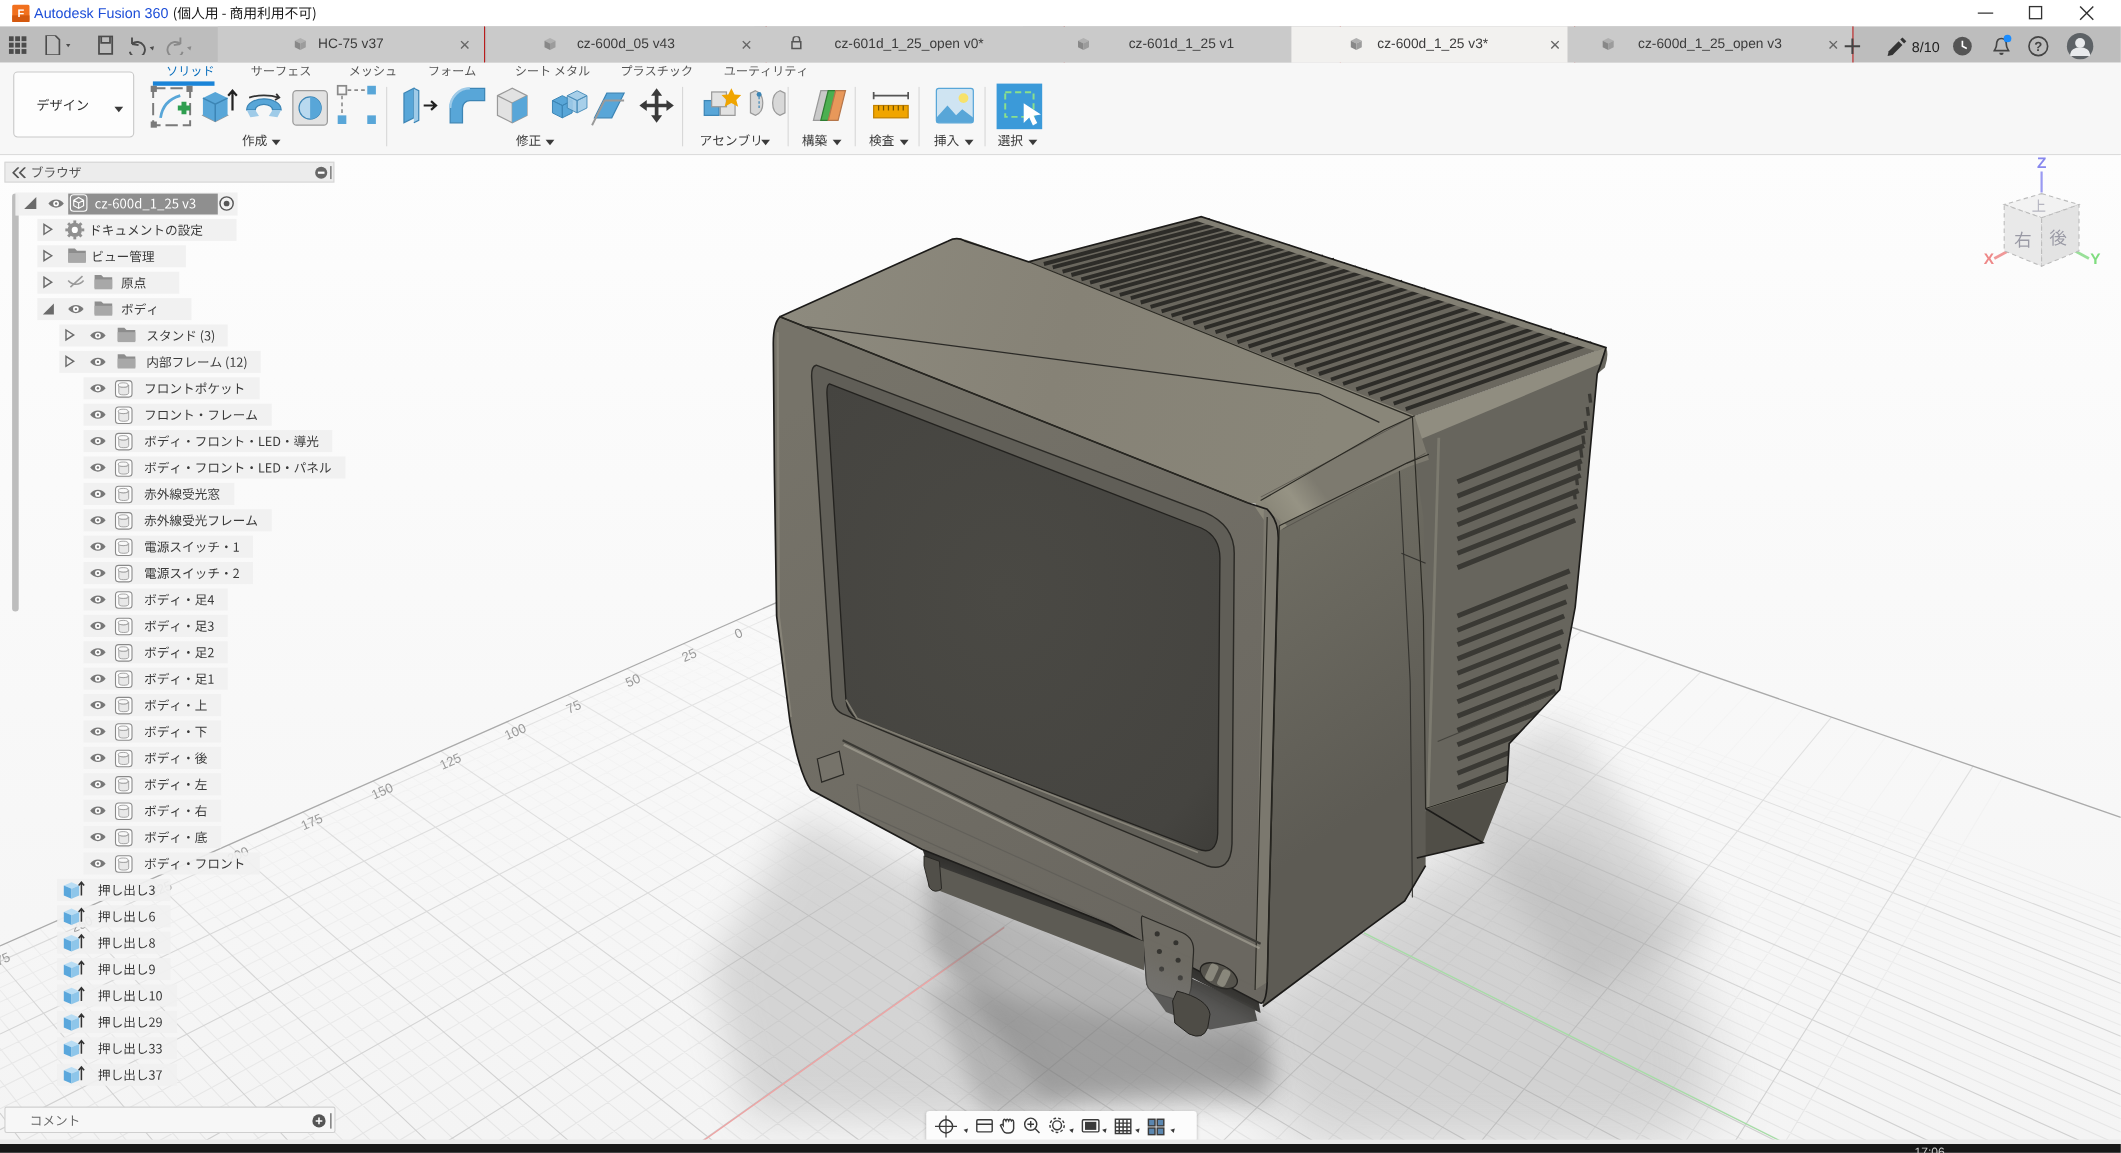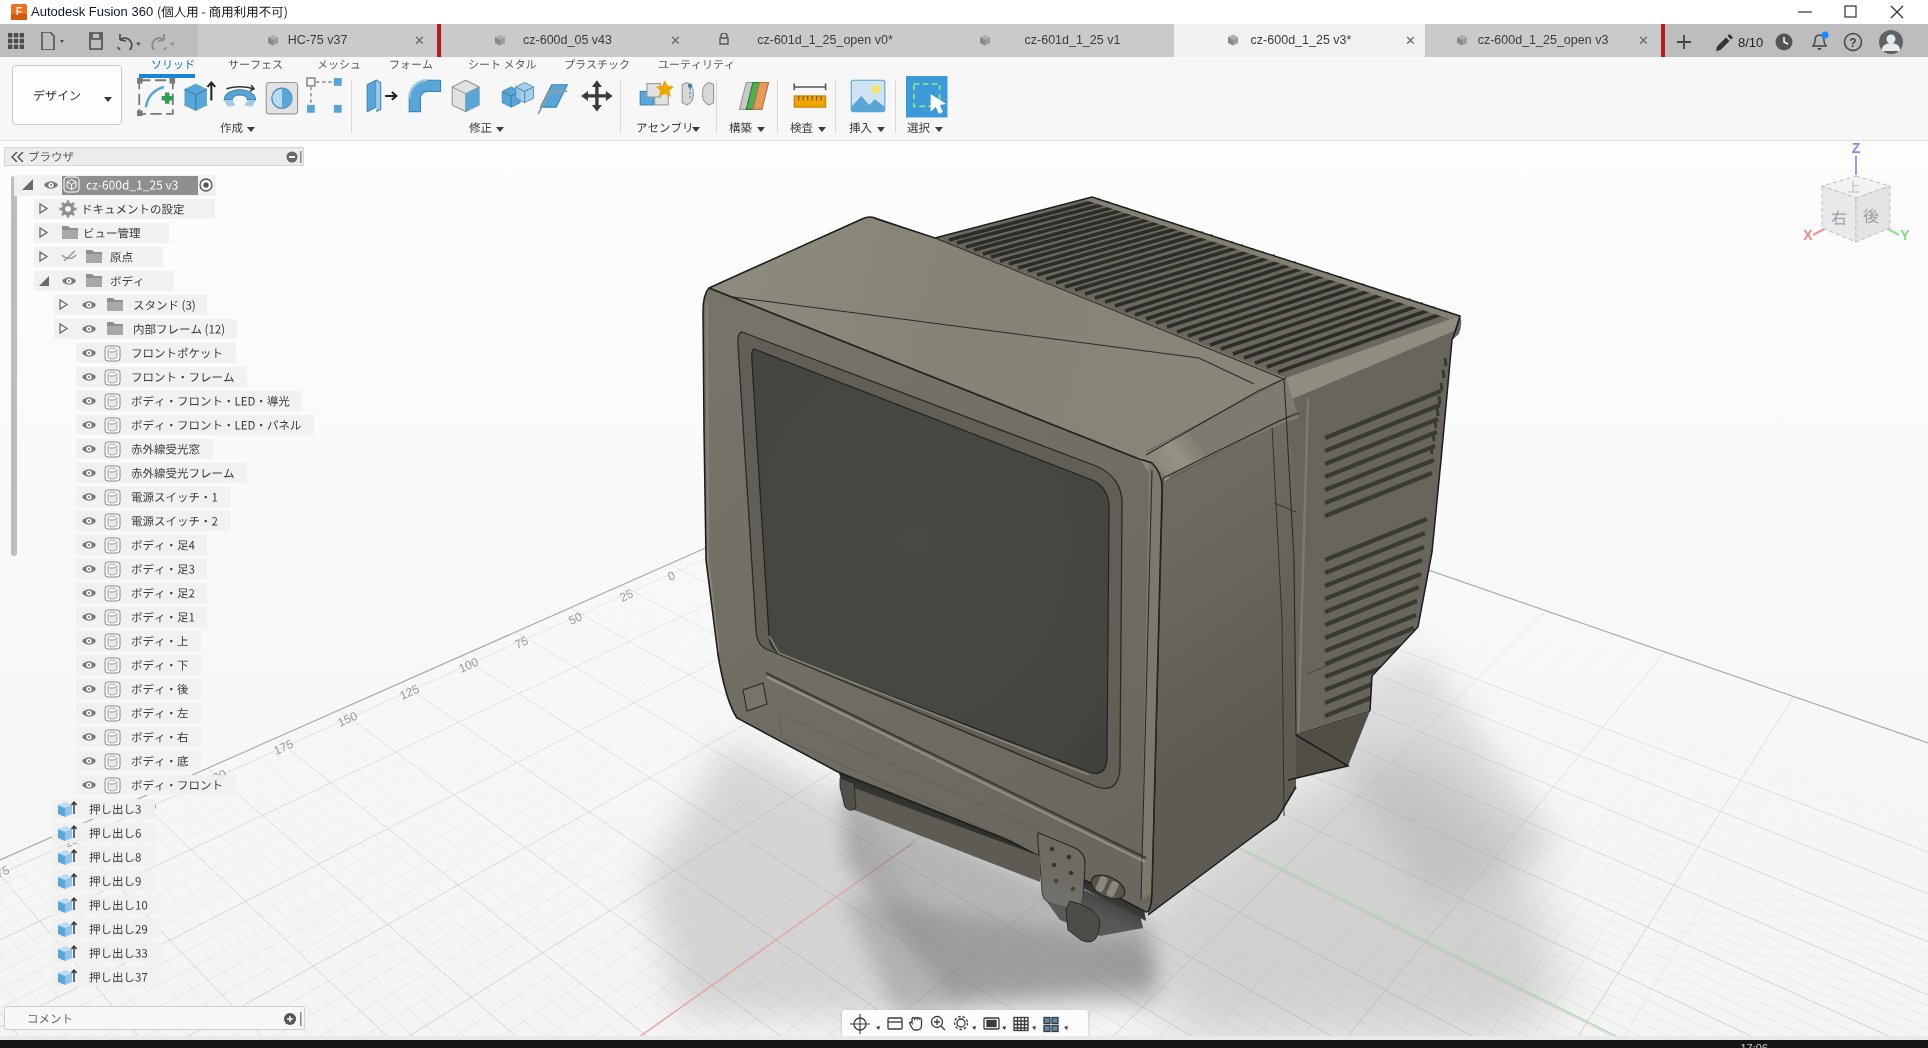--- a/index.html
+++ b/index.html
@@ -1,23 +1,23 @@
 <!DOCTYPE html>
 <html><head><meta charset="utf-8">
 <style>
 *{margin:0;padding:0;box-sizing:border-box}
 html,body{width:1928px;height:1048px;overflow:hidden;font-family:"Liberation Sans",sans-serif}
 #app{position:absolute;inset:0;background:#fff}
 .abs{position:absolute}
 
 #title{left:0;top:0;width:1928px;height:24px;background:#ffffff}
-#title .txt{left:31px;top:4px;font-size:13px;color:#0f172a}
+#title .txt{left:31px;top:4px;font-size:13px;color:#1d4ed8}
 
 #tabbar{left:0;top:24px;width:1928px;height:33px;background:#bdbdbd}
-.tab{top:0;height:33px;background:#cacaca;border-right:4px solid #b91c1c;color:#3c3c3c;font-size:12.5px}
+.tab{top:0;height:33px;background:#cacaca;border-right:1px solid #b91c1c;color:#3c3c3c;font-size:12.5px}
 .tab .lbl{position:absolute;left:50%;transform:translateX(-50%);top:9px;white-space:nowrap}
 .tab .x{position:absolute;right:12px;top:9px;color:#666;font-size:13px}
 .tab.active{background:#f2f1ef}
 
 #toolbar{left:0;top:57px;width:1928px;height:84px;background:#f7f7f7;border-bottom:1px solid #dcdcdc}
 #design{left:12px;top:8px;width:110px;height:60px;border:1px solid #c9c9c9;border-radius:4px;background:#fdfdfd}
 .rtab-underline{left:139px;top:17px;width:56px;height:4px;background:#1a84d8}
 .sep{top:22px;width:1px;height:54px;background:#d8d8d8}
 .grp-arrow{width:0;height:0;border-left:4px solid transparent;border-right:4px solid transparent;border-top:5px solid #3a3a3a;top:70px}
 
@@ -253,21 +253,21 @@
       </div>
       <div class="abs tab active" style="left:1174px;width:258px">
         <svg class="abs" style="left:52px;top:9px" width="16" height="14">
           <path d="M2 4 l5 -2.5 5 2.5 -5 2.5 Z" fill="#b0b0b0"></path>
           <path d="M2 4 l5 2.5 0 6 -5 -2.5 Z" fill="#888"></path>
           <path d="M12 4 l-5 2.5 0 6 5 -2.5 Z" fill="#9c9c9c"></path>
         </svg>
         <div class="lbl">cz-600d_1_25 v3*</div>
         <div class="x">✕</div>
       </div>
-      <div class="abs tab" style="left:1425px;width:240px">
+      <div class="abs tab" style="left:1425px;width:260px">
         <svg class="abs" style="left:30px;top:9px" width="16" height="14">
           <path d="M2 4 l5 -2.5 5 2.5 -5 2.5 Z" fill="#b0b0b0"></path>
           <path d="M2 4 l5 2.5 0 6 -5 -2.5 Z" fill="#888"></path>
           <path d="M12 4 l-5 2.5 0 6 5 -2.5 Z" fill="#9c9c9c"></path>
         </svg>
         <div class="lbl">cz-600d_1_25_open v3</div>
         <div class="x">✕</div>
       </div>
       <svg class="abs" style="left:1672px;top:6px" width="256" height="24">
         <path d="M12 5 v14 M5 12 h14" stroke="#444" stroke-width="1.8"></path>

